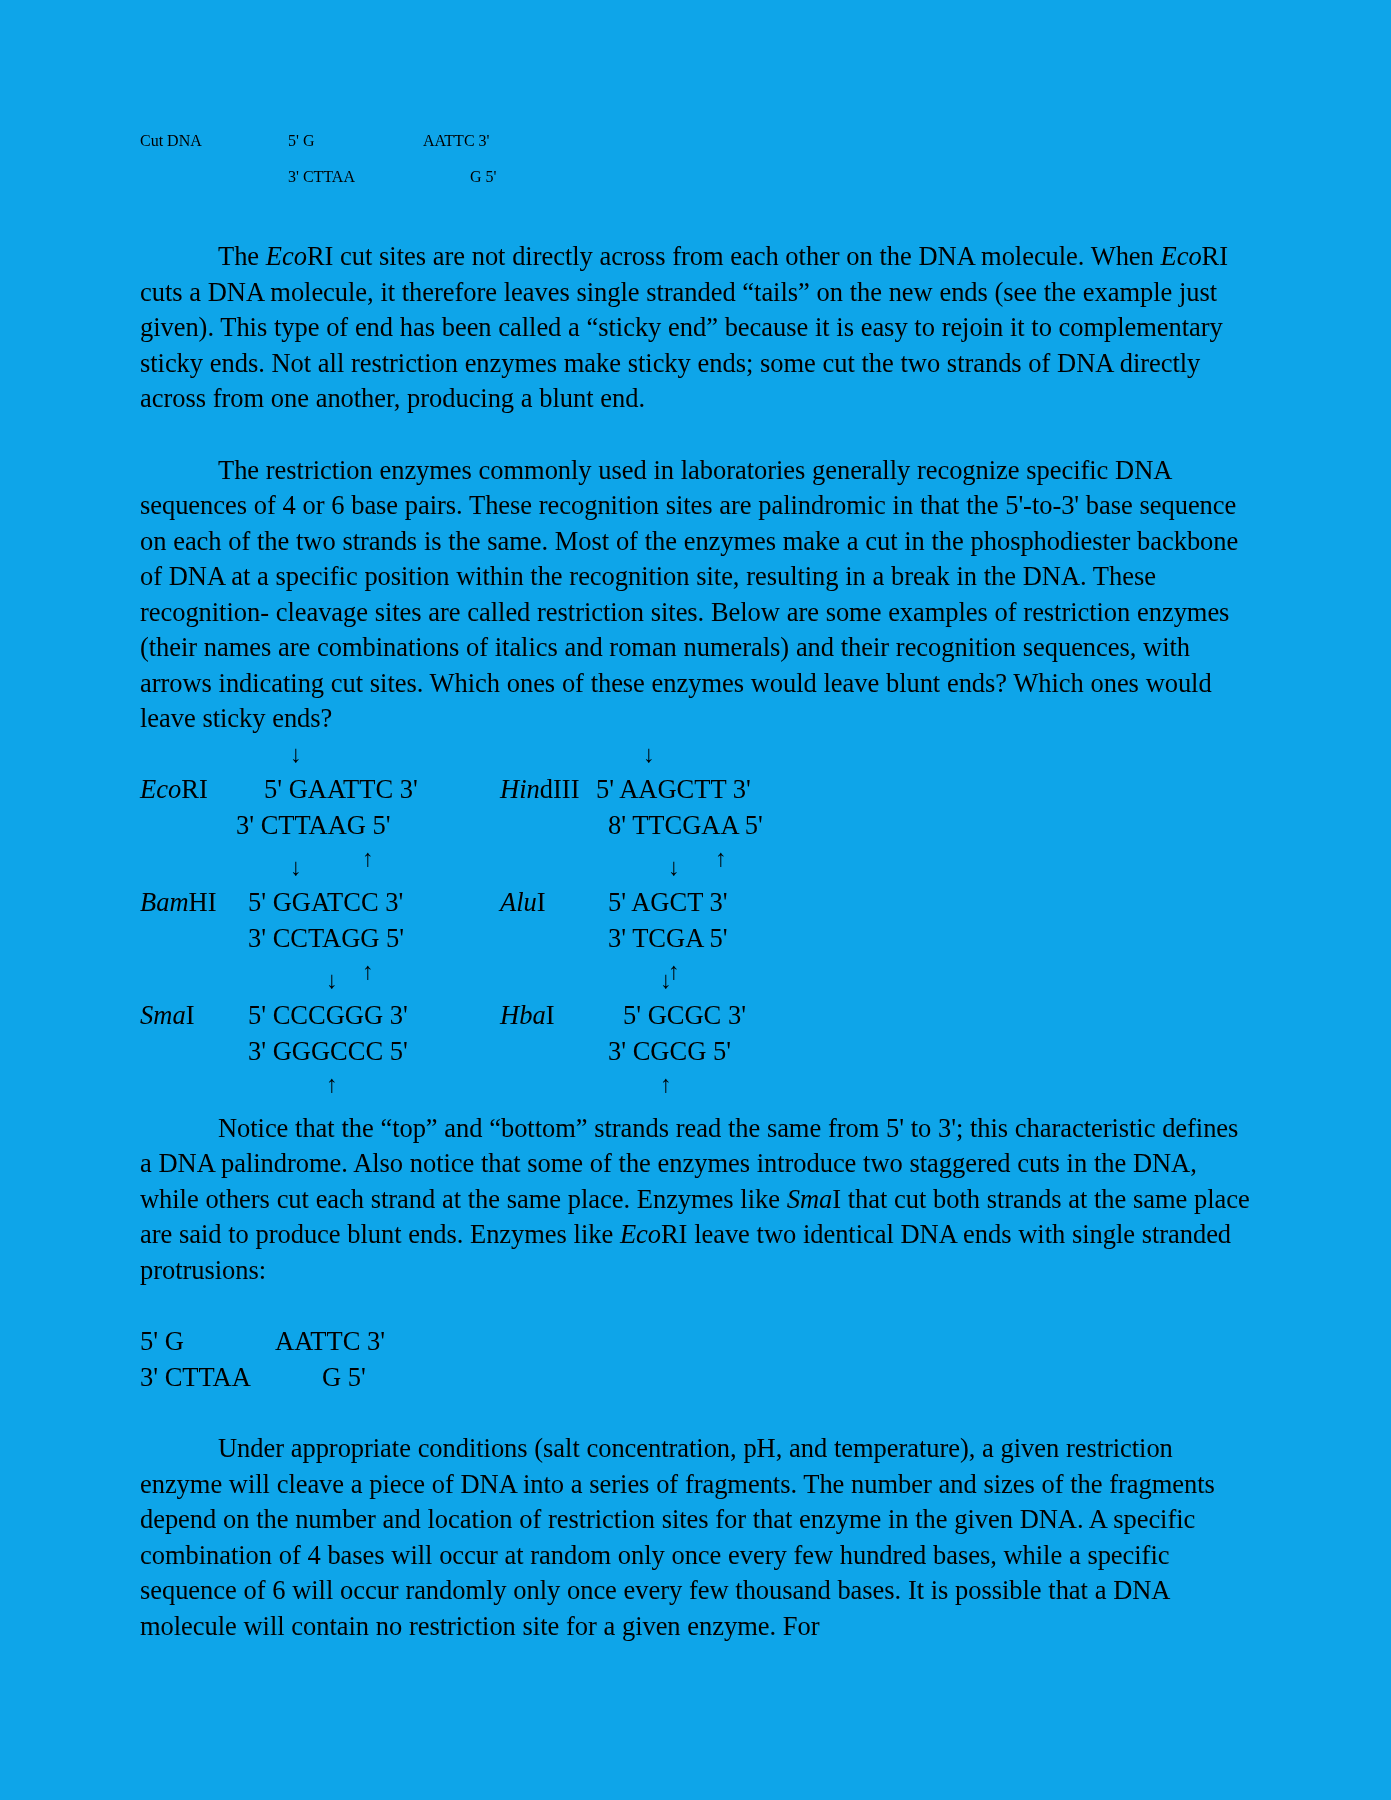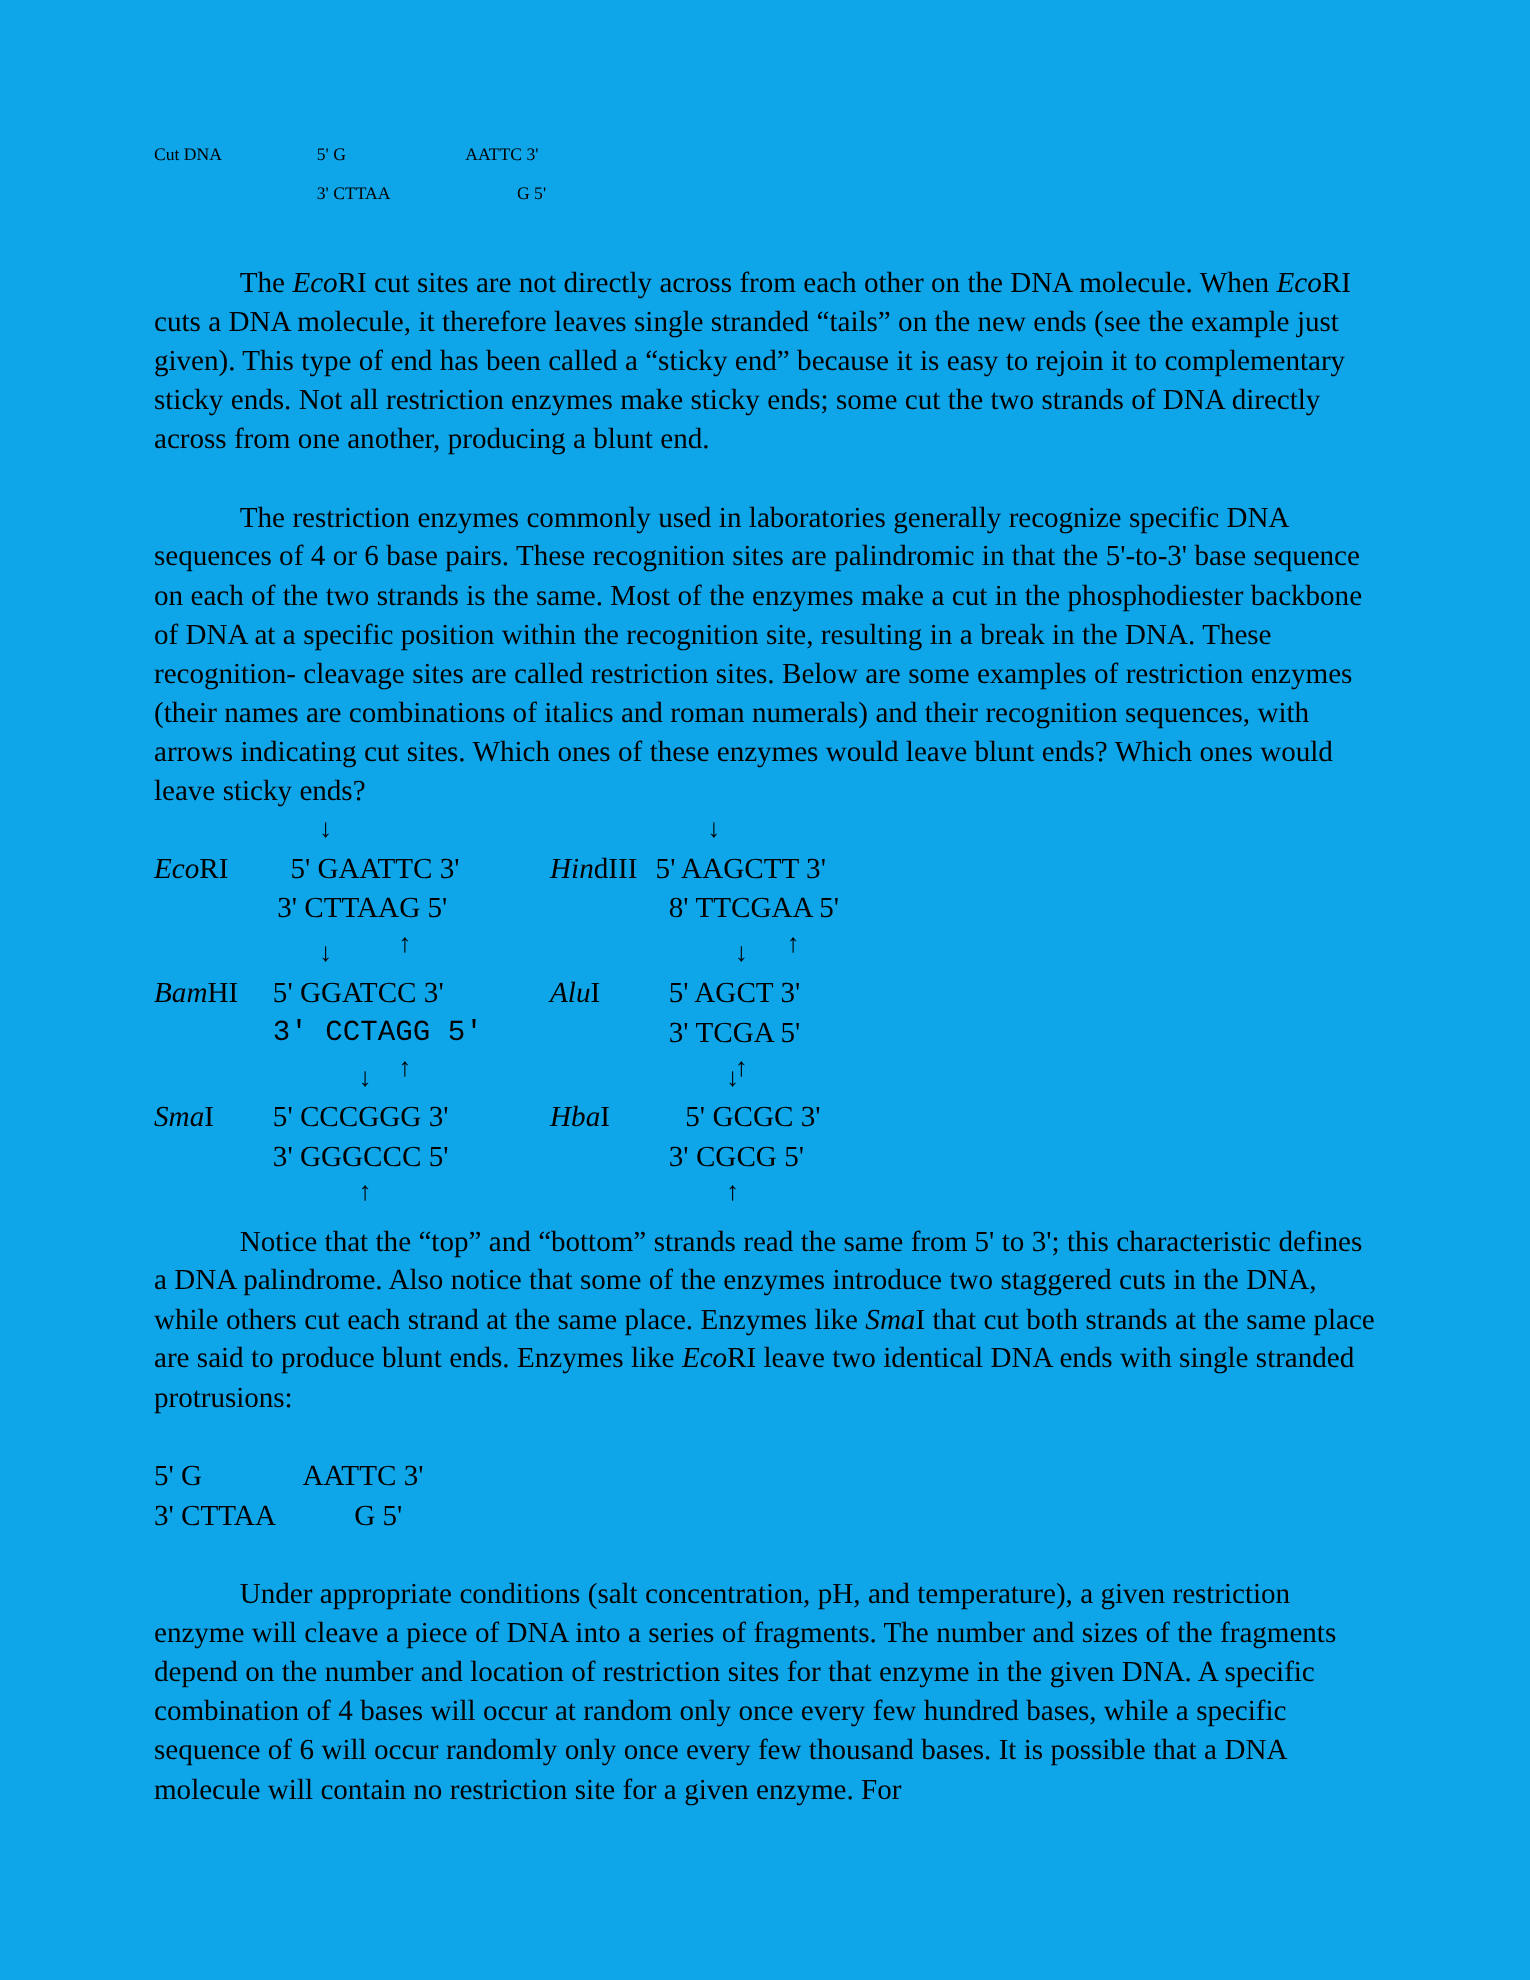--- a/index.html
+++ b/index.html
@@ -125,38 +125,38 @@
 
     <p class="body-text indented">The restriction enzymes commonly used in laboratories generally recognize specific DNA sequences of 4 or 6 base pairs. These recognition sites are palindromic in that the 5'-to-3' base sequence on each of the two strands is the same. Most of the enzymes make a cut in the phosphodiester backbone of DNA at a specific position within the recognition site, resulting in a break in the DNA. These recognition- cleavage sites are called restriction sites. Below are some examples of restriction enzymes (their names are combinations of italics and roman numerals) and their recognition sequences, with arrows indicating cut sites.  Which ones of these enzymes would leave blunt ends? Which ones would leave sticky ends?</p>
 
     <div class="enzyme-table">
 
       <div class="enz-row">
         <div class="enz-group left">
           <span class="arrow-down" style="left:150px;">↓</span>
           <span class="enz-name"><i>Eco</i><span>RI</span></span>
           <span class="enz-seq-top" style="left:124px;">5' GAATTC 3'</span>
-          <span class="enz-seq-bot" style="left:112px;">3' CTTAAG 5'</span>
+          <span class="enz-seq-bot" style="left:96px;">3' CTTAAG 5'</span>
           <span class="arrow-up" style="left:222px;">↑</span>
         </div>
         <div class="enz-group right">
           <span class="arrow-down" style="left:143px;">↓</span>
           <span class="enz-name"><i>Hin</i><span>dIII</span></span>
           <span class="enz-seq-top" style="left:96px;">5' AAGCTT 3'</span>
           <span class="enz-seq-bot" style="left:108px;">8' TTCGAA 5'</span>
           <span class="arrow-up" style="left:215px;">↑</span>
         </div>
       </div>
 
       <div class="enz-row">
         <div class="enz-group left">
           <span class="arrow-down" style="left:150px;">↓</span>
           <span class="enz-name"><i>Bam</i><span>HI</span></span>
           <span class="enz-seq-top" style="left:108px;">5' GGATCC 3'</span>
-          <span class="enz-seq-bot" style="left:108px;font-family:Liberation Mono, monospace;">3' CCTAGG 5'</span>
+          <span class="enz-seq-bot" style="left:108px;">3' CCTAGG 5'</span>
           <span class="arrow-up" style="left:222px;">↑</span>
         </div>
         <div class="enz-group right">
           <span class="arrow-down" style="left:168px;">↓</span>
           <span class="enz-name"><i>Alu</i><span>I</span></span>
           <span class="enz-seq-top" style="left:108px;">5' AGCT 3'</span>
           <span class="enz-seq-bot" style="left:108px;">3' TCGA 5'</span>
           <span class="arrow-up" style="left:168px;">↑</span>
         </div>
       </div>

